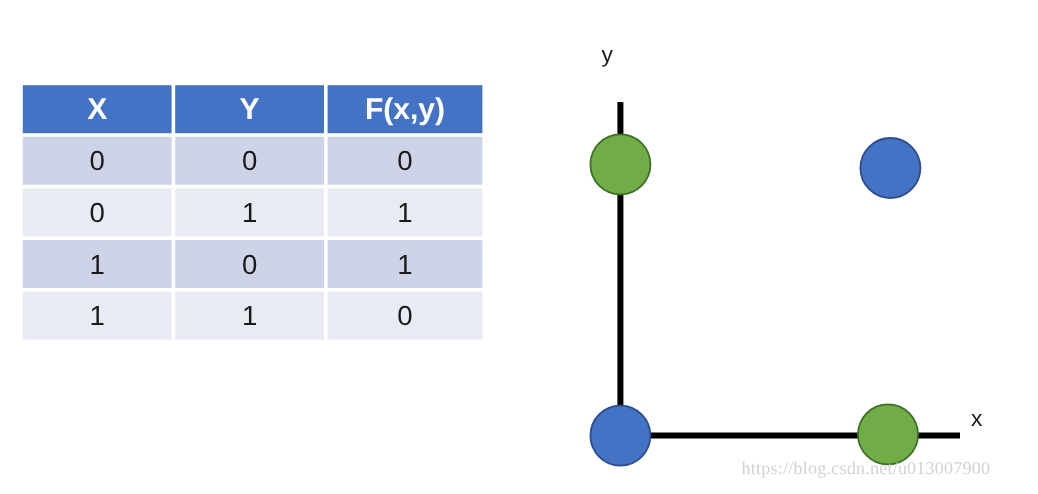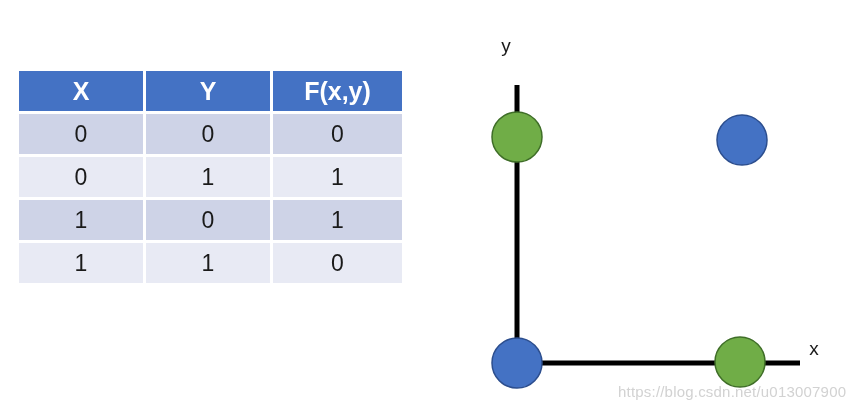--- a/index.html
+++ b/index.html
@@ -74,21 +74,21 @@
 
   
   #watermark {
     position: absolute;
     left: 618px;
     top: 383px;
     font-size: 15px;
     color: #d2d2d2;
     letter-spacing: 0.2px;
     white-space: nowrap;
-    font-family: Liberation Sans, sans-serif;
+    font-family: Liberation Serif, serif;
   }
 </style>
 </head>
 <body>
 
 <table id="truth-table">
   <colgroup>
     <col class="c-x">
       <col class="c-y">
       <col class="c-f">

